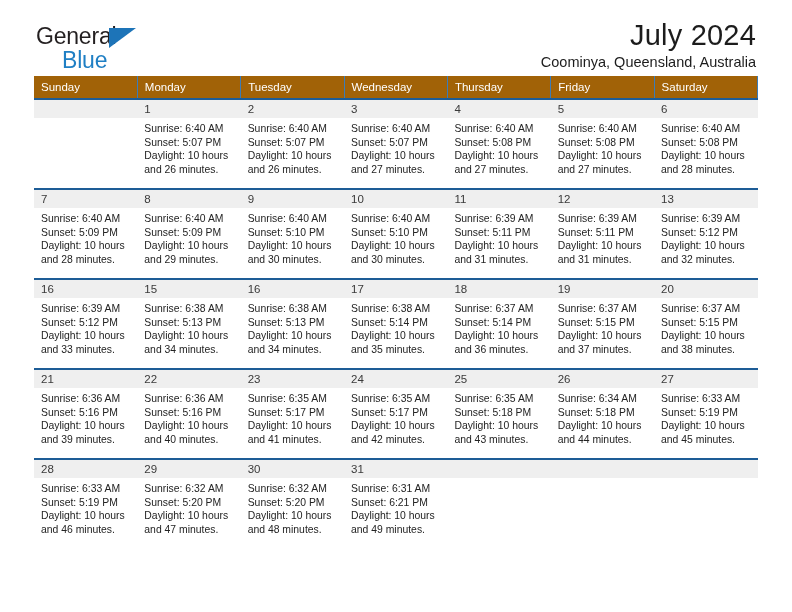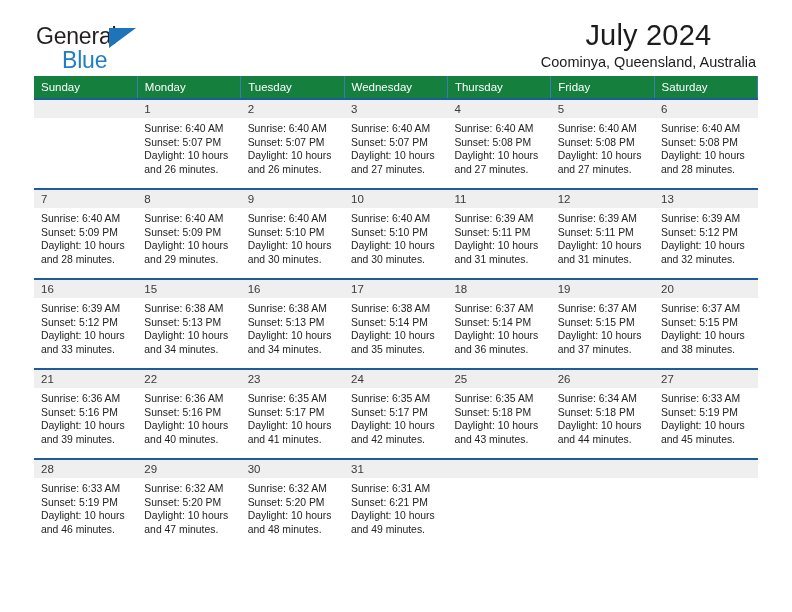--- a/index.html
+++ b/index.html
@@ -65,37 +65,36 @@
     right: 2px;
     top: 18px;
     text-align: right;
   }
   .cal-title {
     font-size: 29px;
     font-weight: normal;
     color: #1c1c1c;
     line-height: 34px;
     letter-spacing: 0.2px;
-    text-align: center;
   }
   .cal-sub {
     font-size: 14.5px;
     color: #1c1c1c;
     line-height: 20px;
   }
 
   
   .calendar {
     width: 724px;
     border-collapse: collapse;
     table-layout: fixed;
     margin-top: 4px;
   }
   .calendar thead th {
-    background: #15803d;
+    background: #a16207;
     color: #ffffff;
     font-size: 11.5px;
     font-weight: normal;
     text-align: left;
     padding: 5px 0 5px 7px;
     height: 20px;
     box-sizing: border-box;
     border-right: 1px solid #3b7cb8;
   }
   .calendar tbody td {

